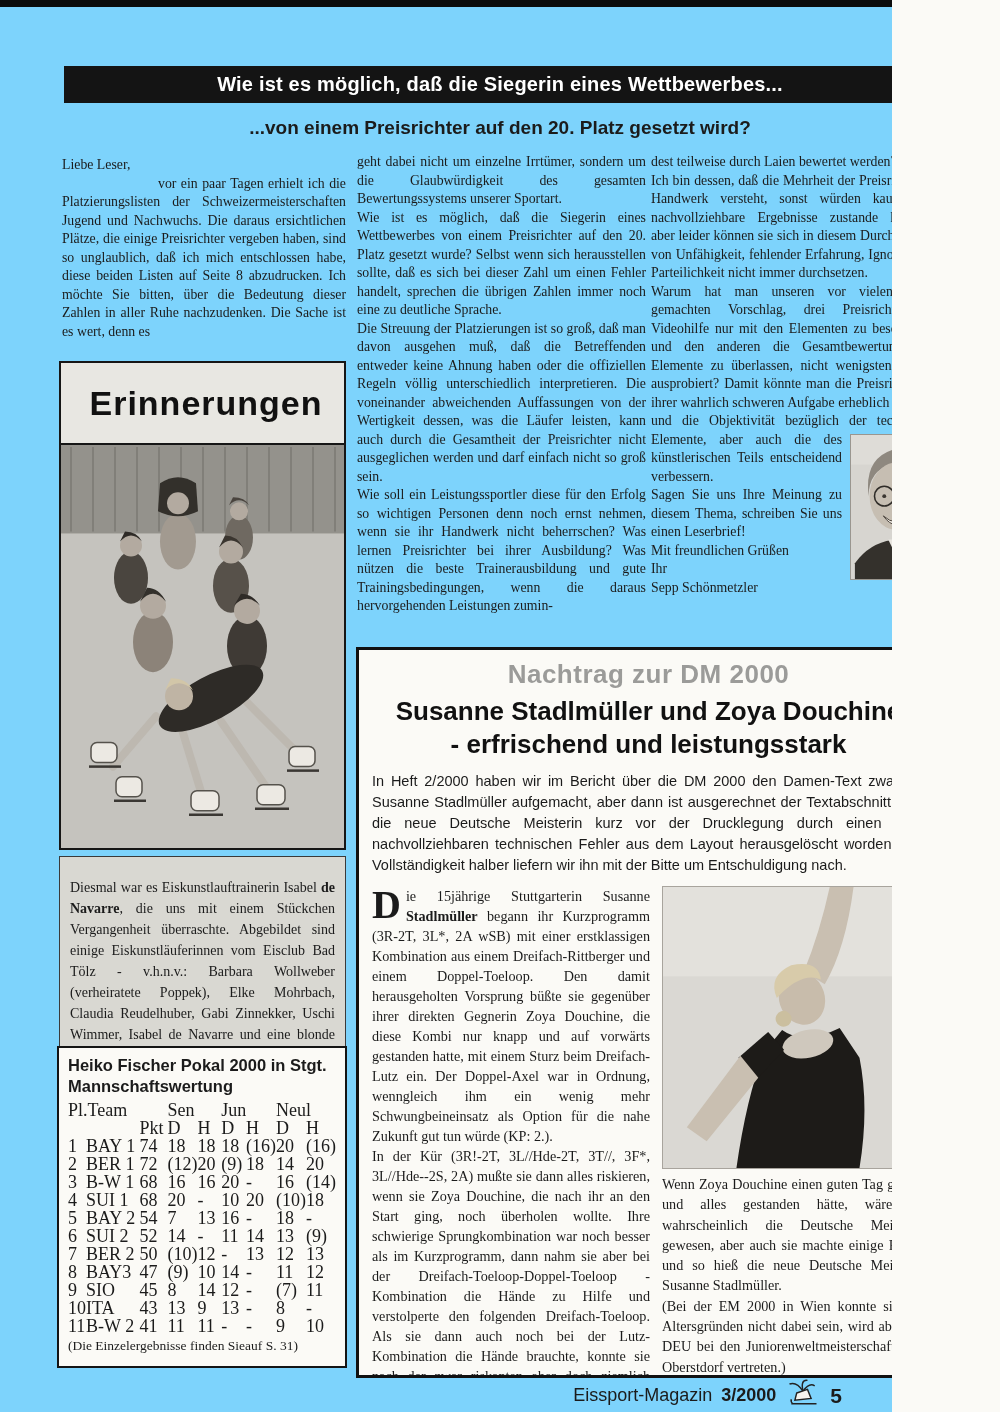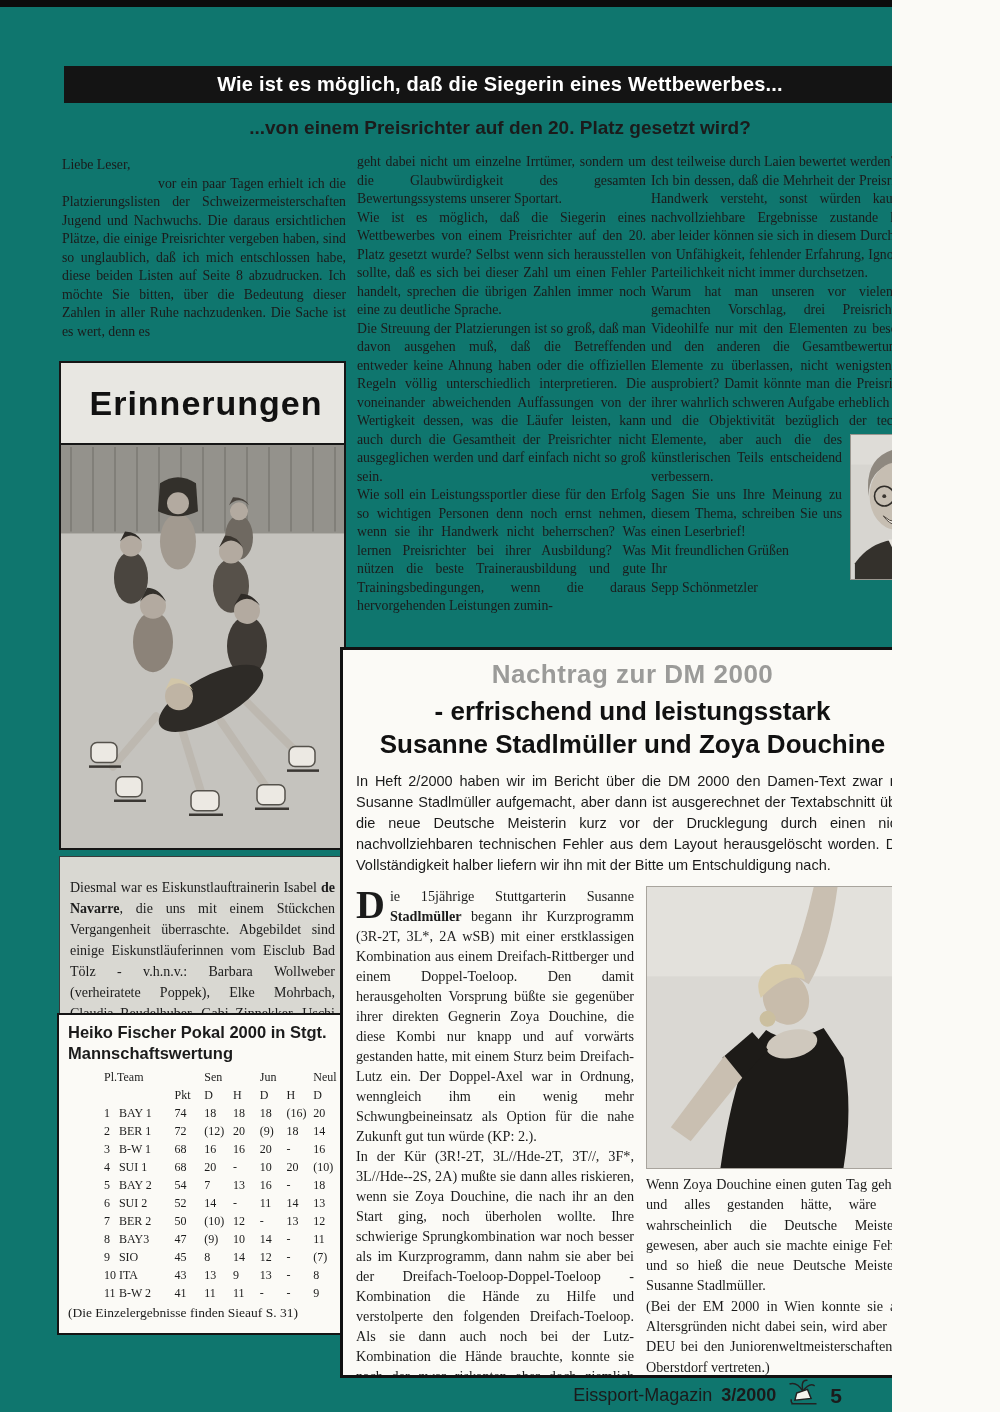--- a/index.html
+++ b/index.html
@@ -1,17 +1,17 @@
 <!DOCTYPE html>
 <html><head>
 <meta charset="utf-8">
 <style>
   * { box-sizing: border-box; }
   html, body { margin:0; padding:0; background:#fbfaf6; }
-  .page { position:relative; width:892px; height:1412px; background:#0f766e;
+  .page { position:relative; width:892px; height:1412px; background:#7dd3fc;
           overflow:hidden; font-family:"Liberation Serif", serif; color:#1b1b1b; }
 
   .scan-top { position:absolute; left:0; top:0; width:991px; height:7px; background:#0c0c0c; }
 
   .black-bar { position:absolute; left:64px; top:66px; width:872px; height:37px;
                background:#141414; display:flex; align-items:center; justify-content:center; }
   .black-bar span { color:#ffffff; font-family:"Liberation Sans", sans-serif;
                     font-weight:bold; font-size:20px; letter-spacing:.2px; }
   .subtitle { position:absolute; left:0; top:117px; width:1000px; text-align:center;
               font-family:"Liberation Sans", sans-serif; font-weight:bold; font-size:19px; }
@@ -31,30 +31,30 @@
               display:flex; align-items:center; justify-content:center;
               font-family:"Liberation Sans", sans-serif; font-weight:bold; font-size:34px;
               letter-spacing:1px; color:#111;padding-left:7px; }
   .er-photo-wrap { border:2px solid #161616; border-top:none; height:405px; }
   .er-photo-wrap svg { display:block; width:100%; height:100%; }
 
   .caption-box { position:absolute; left:59px; top:856px; width:287px; background:#d9d8d2;
                  border:1px solid #3a3a3a; padding:20px 10px; font-size:14px; line-height:21px;
                  text-align:justify; }
 
-  .table-box { position:absolute; left:57px; top:1013px; width:290px; height:322px;
+  .table-box { position:absolute; left:57px; top:1046px; width:290px; height:322px;
                border:2px solid #141414; padding:7px 9px; background:#fbfaf6; }
   .tb-title { font-family:"Liberation Sans", sans-serif; font-weight:bold;
               font-size:16.5px; line-height:21px; }
-  .table-box table { border-collapse:collapse; width:100%; font-size:12px; margin-top:4px;margin-left:36px; }
+  .table-box table { border-collapse:collapse; width:100%; font-size:18px; margin-top:4px; }
   .table-box th, .table-box td { padding:0; font-weight:normal; text-align:left;
               line-height:18px; white-space:nowrap; }
   .tb-note { font-size:13.5px; margin-top:3px; }
 
-  .nachtrag { position:absolute; left:340px; top:647px; width:585px; height:731px;
+  .nachtrag { position:absolute; left:356px; top:647px; width:585px; height:731px;
               border:3px solid #111; background:#fbfaf6; padding:6px 13px; overflow:hidden; }
   .kicker { text-align:center; font-family:"Liberation Sans", sans-serif; font-weight:bold;
             font-size:26px; color:#9b9b99; margin-top:3px; letter-spacing:.5px; }
   .n-title { text-align:center; font-family:"Liberation Sans", sans-serif; font-weight:bold;
              font-size:26px; line-height:33px; margin-top:5px; color:#111; }
   .n-intro { font-family:"Liberation Sans", sans-serif; font-size:14.5px; line-height:21px;
              text-align:justify; margin-top:10px; }
   .n-cols { display:flex; gap:12px; margin-top:10px; }
   .n-left { width:278px; text-align:justify; font-size:14.2px; line-height:20px; }
   .n-left p { margin:0; }
@@ -356,22 +356,22 @@
             <td>10</td>
           </tr>
         </tbody>
     </table>
     <div class="tb-note">(Die Einzelergebnisse finden Sieauf S. 31)</div>
   </div>
 
   <div class="nachtrag">
     <div class="kicker">Nachtrag zur DM 2000</div>
     <div class="n-title">
+      <div>Susanne Stadlmüller  und Zoya Douchine</div>
       <div>- erfrischend und leistungsstark</div>
-      <div>Susanne Stadlmüller  und Zoya Douchine</div>
     </div>
     <div class="n-intro">In Heft 2/2000 haben wir im Bericht über die DM 2000 den Damen-Text zwar mit Susanne Stadlmüller aufgemacht, aber dann ist ausgerechnet der Textabschnitt über die neue Deutsche Meisterin kurz vor der Drucklegung durch einen nicht nachvollziehbaren technischen Fehler aus dem Layout herausgelöscht worden. Der Vollständigkeit halber liefern wir ihn mit der Bitte um Entschuldigung nach.</div>
     <div class="n-cols">
       <div class="n-left">
         <p>
           <span class="dropcap">D</span><span>ie 15jährige Stuttgarterin Susanne</span>
           <span class="bold">Stadlmüller</span>
           <span>begann ihr Kurzprogramm (3R-2T, 3L*, 2A wSB) mit einer erstklassigen Kombination aus einem Dreifach-Rittberger und einem Doppel-Toeloop. Den damit herausgeholten Vorsprung büßte sie gegenüber ihrer direkten Gegnerin Zoya Douchine, die diese Kombi nur knapp und auf vorwärts gestanden hatte, mit einem Sturz beim Dreifach-Lutz ein. Der Doppel-Axel war in Ordnung, wenngleich ihm ein wenig mehr Schwungbeineinsatz als Option für die nahe Zukunft gut tun würde (KP: 2.).</span>
         </p>
         <p>In der Kür (3R!-2T, 3L//Hde-2T, 3T//, 3F*, 3L//Hde--2S, 2A) mußte sie dann alles riskieren, wenn sie Zoya Douchine, die nach ihr an den Start ging, noch überholen wollte. Ihre schwierige Sprungkombination war noch besser als im Kurzprogramm, dann nahm sie aber bei der Dreifach-Toeloop-Doppel-Toeloop - Kombination die Hände zu Hilfe und verstolperte den folgenden Dreifach-Toeloop. Als sie dann auch noch bei der Lutz-Kombination die Hände brauchte, konnte sie nach der zwar riskanten aber doch ziemlich fehlerhaften Kür ihre Titelhoffnungen erst einmal begraben.</p>

